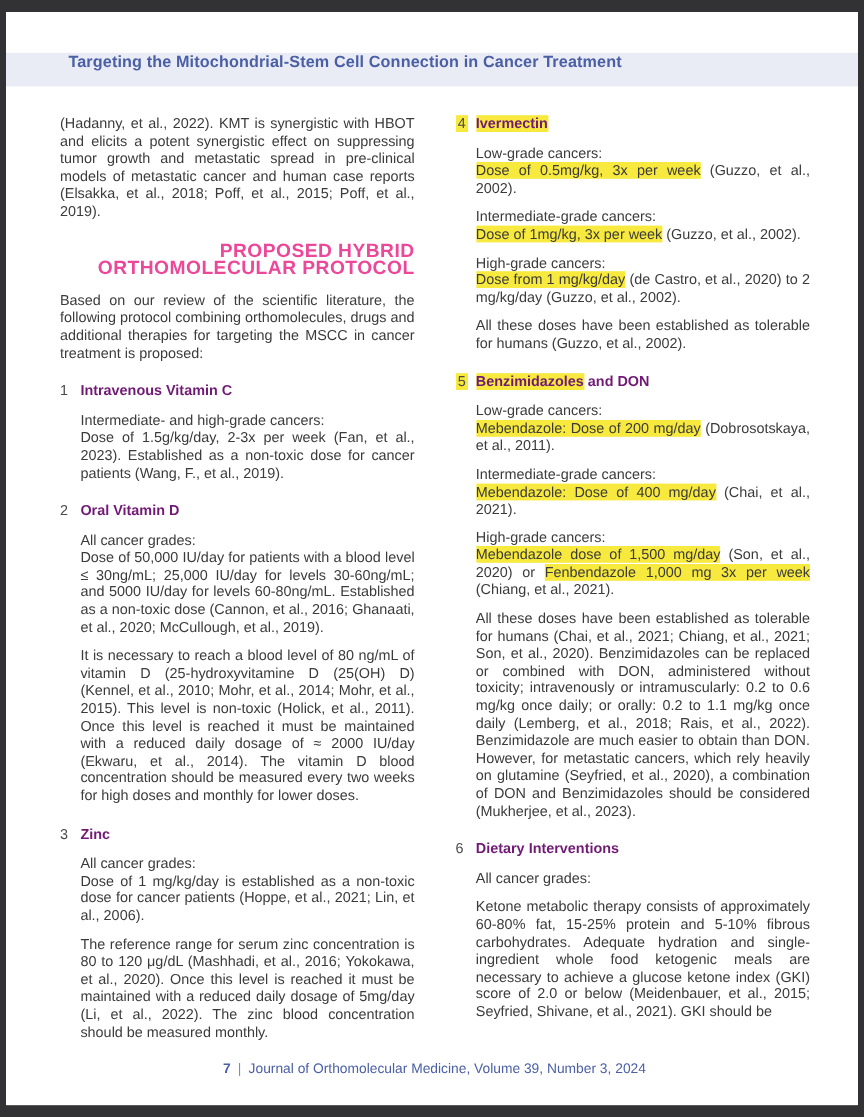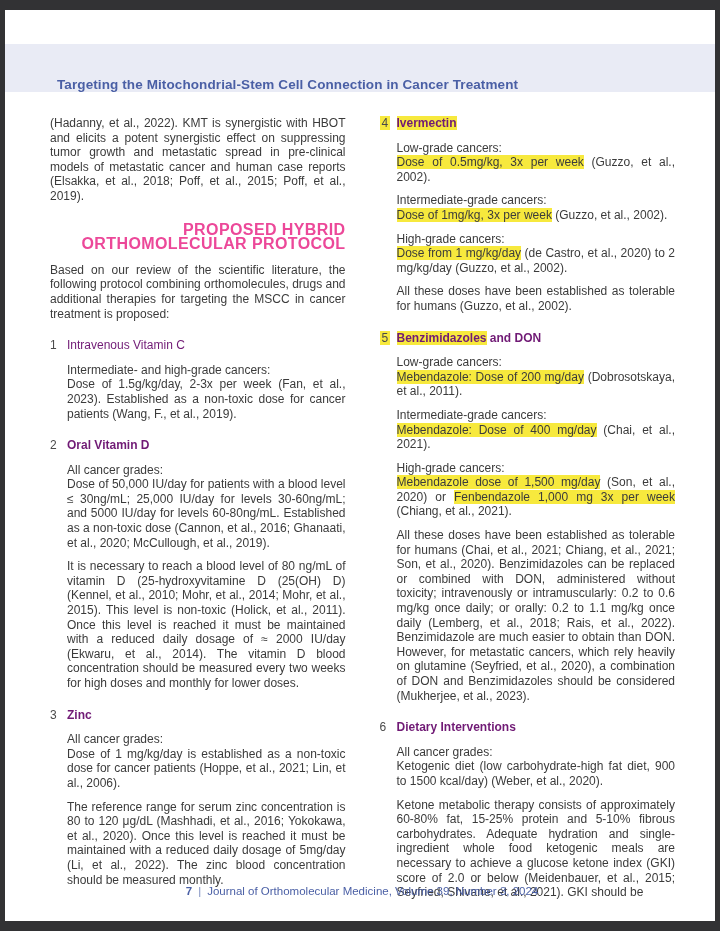--- a/index.html
+++ b/index.html
@@ -1,19 +1,19 @@
 <!DOCTYPE html>
 <html><head>
 <meta charset="utf-8">
 <style>
   html,body{margin:0;padding:0;width:720px;height:931px;overflow:hidden;
     font-family:"Liberation Sans",sans-serif;}
   .frame{position:relative;width:720px;height:931px;background:#323234;}
   .sheet{position:absolute;left:5px;right:5px;top:10px;bottom:10px;background:#ffffff;overflow:hidden;}
-  .band{margin-top:34px;height:48px;background:#e9ebf5;display:flex;align-items:flex-end;}
+  .band{margin-top:34px;height:28px;background:#e9ebf5;display:flex;align-items:flex-start;}
   .band-title{color:#4a5fa5;font-weight:bold;font-size:13.5px;padding-left:52px;letter-spacing:0.1px;}
   .content{display:flex;gap:34px;padding:24px 40px 0 45px;}
   .col{flex:1 1 0;min-width:0;font-size:12px;line-height:14.6px;color:#3b3b3b;text-align:justify;}
   .col > :first-child{margin-top:0;}
   .para{margin:0 0 9px 0;}
   .blue-heading{color:#ec4899;font-weight:bold;font-size:16px;letter-spacing:0.4px;
     margin:19px 0 11px 0;text-align:right;}
   .section-wrap{margin-top:17px;}
   .section-heading{display:flex;margin:0 0 10px 0;text-align:left;}
   .section-num{flex:0 0 17px;color:#4a4a4a;}
@@ -37,21 +37,21 @@
     </div>
 
     <div class="content">
       <div class="col" id="col-left">
           <div class="para"><span>(Hadanny, et al., 2022). KMT is synergistic with HBOT and elicits a potent synergistic effect on suppressing tumor growth and metastatic spread in pre-clinical models of metastatic cancer and human case reports (Elsakka, et al., 2018; Poff, et al., 2015; Poff, et al., 2019).</span></div>
           <div class="blue-heading">PROPOSED HYBRID ORTHOMOLECULAR PROTOCOL</div>
           <div class="para"><span>Based on our review of the scientific literature, the following protocol combining orthomolecules, drugs and additional therapies for targeting the MSCC in cancer treatment is proposed:</span></div>
           <div class="section-wrap">
             <div class="section-heading">
               <span class="section-num">1</span>
-              <span class="section-title"><span style="font-weight: normal;">Intravenous Vitamin C</span></span>
+              <span class="section-title"><span style="font-weight: bold;">Intravenous Vitamin C</span></span>
             </div>
             <div class="section-body">
               <div class="para"><span>Intermediate- and high-grade cancers:</span><br><span>Dose of 1.5g/kg/day, 2-3x per week (Fan, et al., 2023). Established as a non-toxic dose for cancer patients (Wang, F., et al., 2019).</span></div>
             </div>
           </div>
           <div class="section-wrap">
             <div class="section-heading">
               <span class="section-num">2</span>
               <span class="section-title"><span style="font-weight: bold;">Oral Vitamin D</span></span>
             </div>
@@ -95,21 +95,21 @@
               <div class="para"><span>High-grade cancers:</span><br><span class="hl ">Mebendazole dose of 1,500 mg/day</span><span> (Son, et al., 2020) or </span><span class="hl ">Fenbendazole 1,000 mg 3x per week</span><span> (Chiang, et al., 2021).</span></div>
               <div class="para"><span>All these doses have been established as tolerable for humans (Chai, et al., 2021; Chiang, et al., 2021; Son, et al., 2020). Benzimidazoles can be replaced or combined with DON, administered without toxicity; intravenously or intramuscularly: 0.2 to 0.6 mg/kg once daily; or orally: 0.2 to 1.1 mg/kg once daily (Lemberg, et al., 2018; Rais, et al., 2022). Benzimidazole are much easier to obtain than DON. However, for metastatic cancers, which rely heavily on glutamine (Seyfried, et al., 2020), a combination of DON and Benzimidazoles should be considered (Mukherjee, et al., 2023).</span></div>
             </div>
           </div>
           <div class="section-wrap">
             <div class="section-heading">
               <span class="section-num">6</span>
               <span class="section-title"><span style="font-weight: bold;">Dietary Interventions</span></span>
             </div>
             <div class="section-body">
-              <div class="para"><span>All cancer grades:</span><br><span>Ketogenic diet (low carbohydrate-high fat diet, 900 to 1500 kcal/day) (Weber, et al., 2020).</span></div>
+              <div class="para"><span>All cancer grades:</span><br></div>
               <div class="para"><span>Ketone metabolic therapy consists of approximately 60-80% fat, 15-25% protein and 5-10% fibrous carbohydrates. Adequate hydration and single-ingredient whole food ketogenic meals are necessary to achieve a glucose ketone index (GKI) score of 2.0 or below (Meidenbauer, et al., 2015; Seyfried, Shivane, et al., 2021). GKI should be</span></div>
             </div>
           </div>
         </div>
     </div>
 
     <div class="footer">
       <span class="pg">7</span><span class="sep">|</span><span>Journal of Orthomolecular Medicine, Volume 39, Number 3, 2024</span>
     </div>
 

